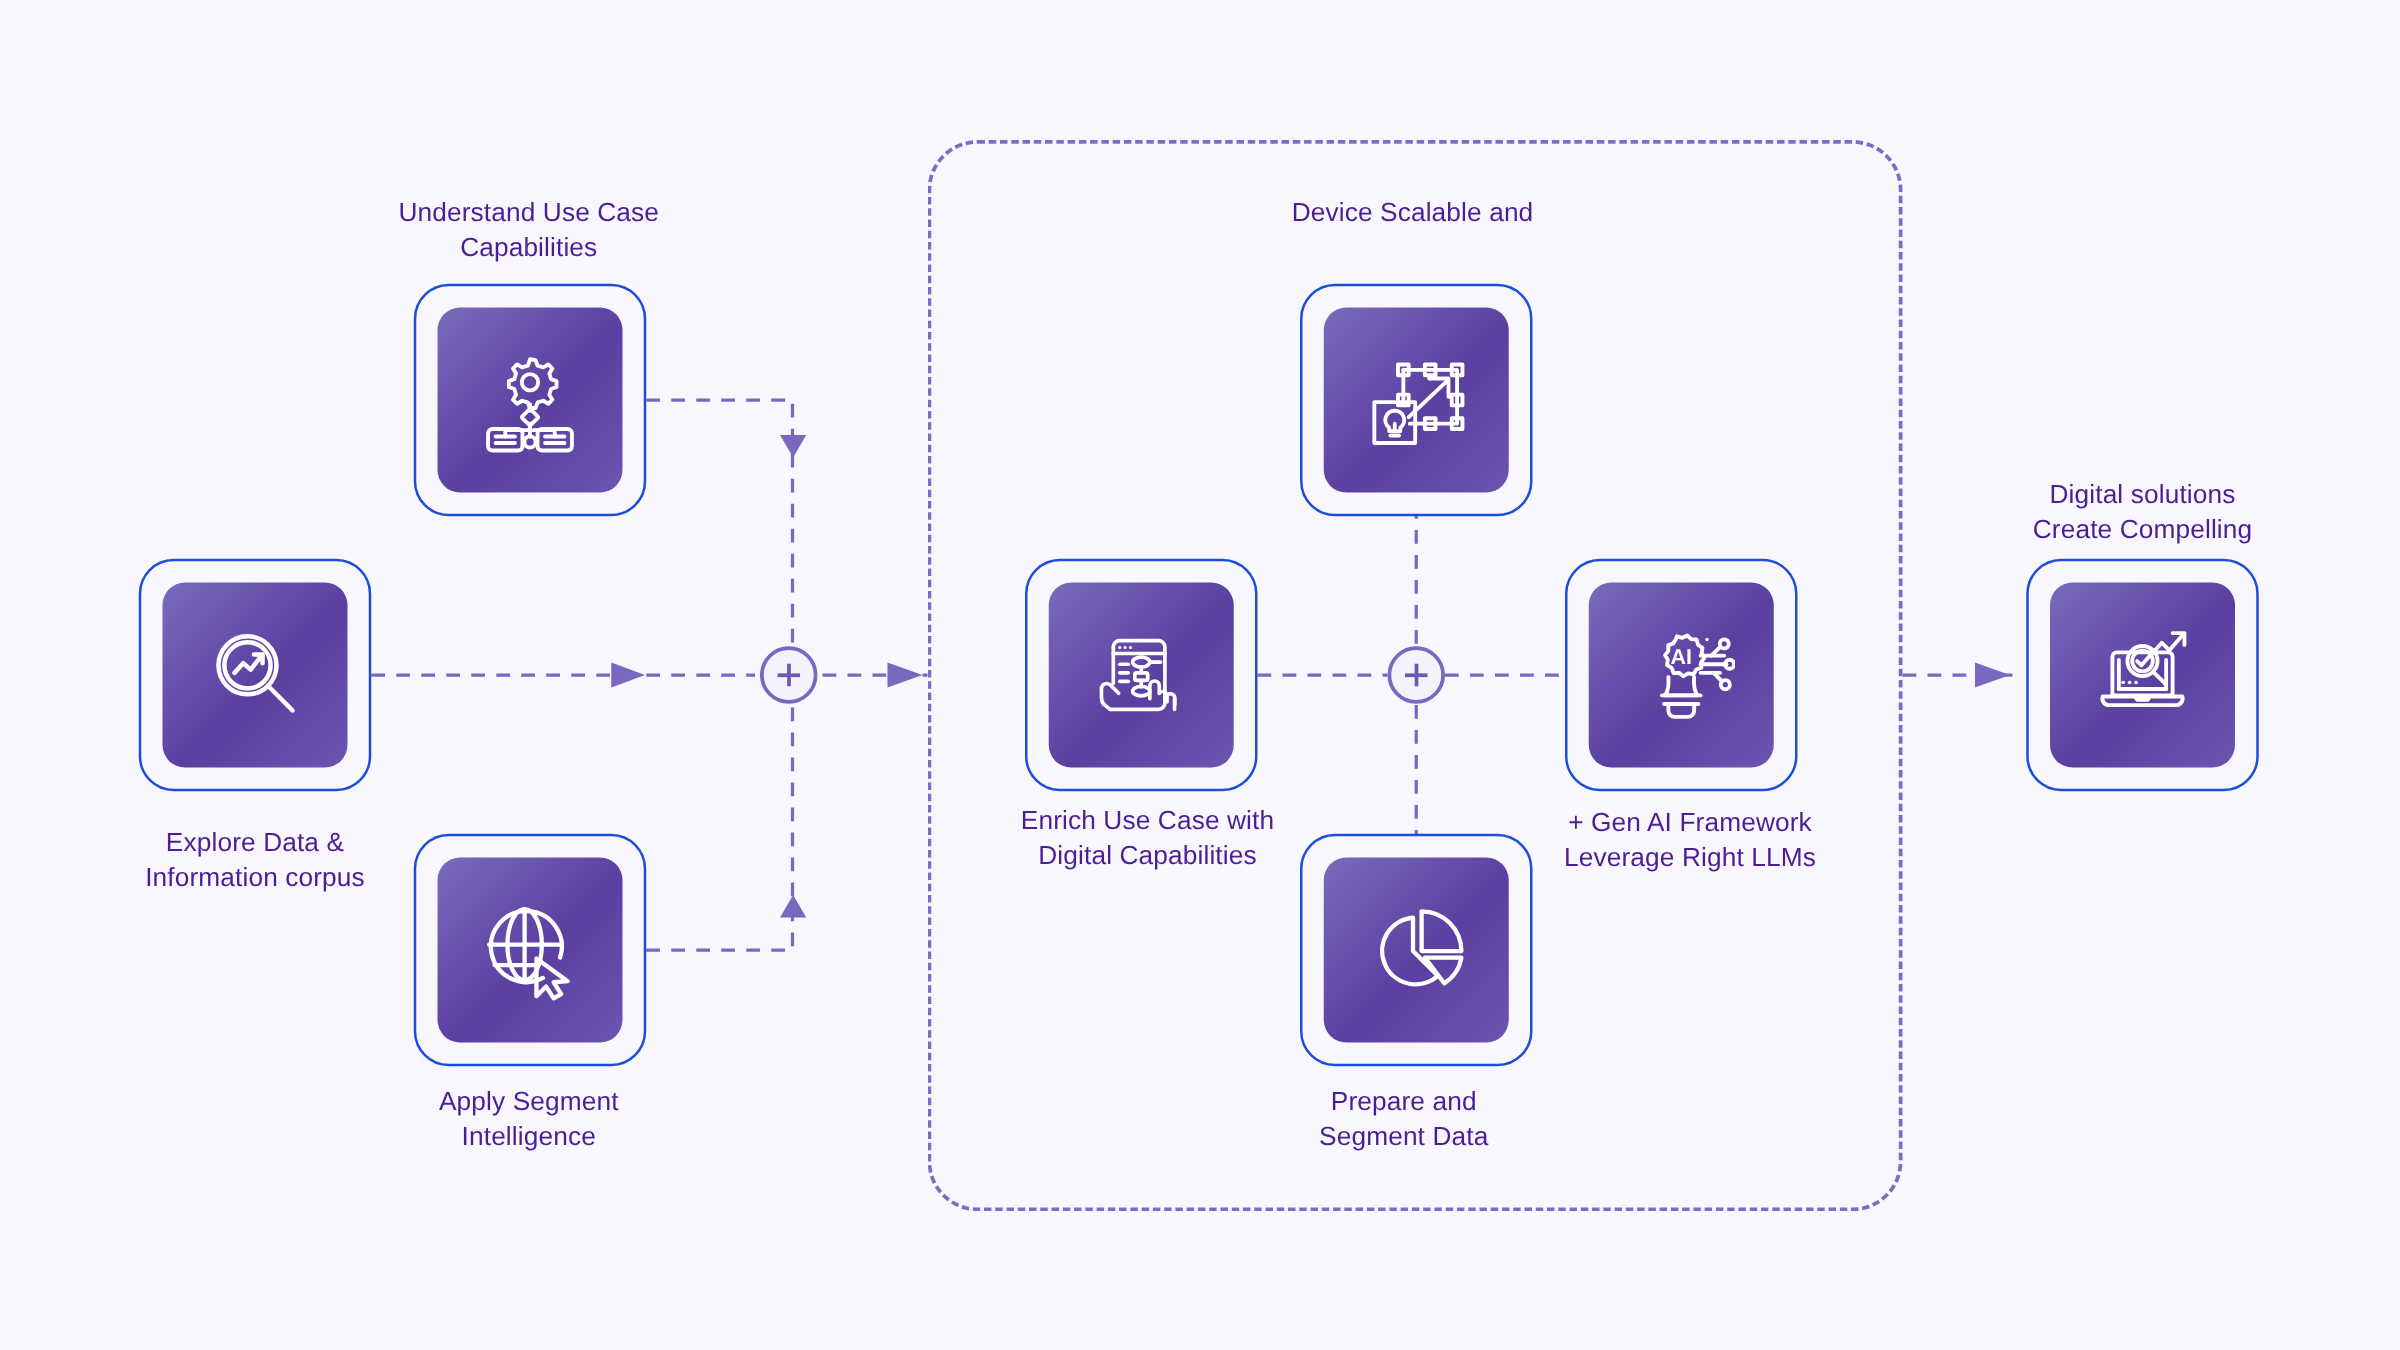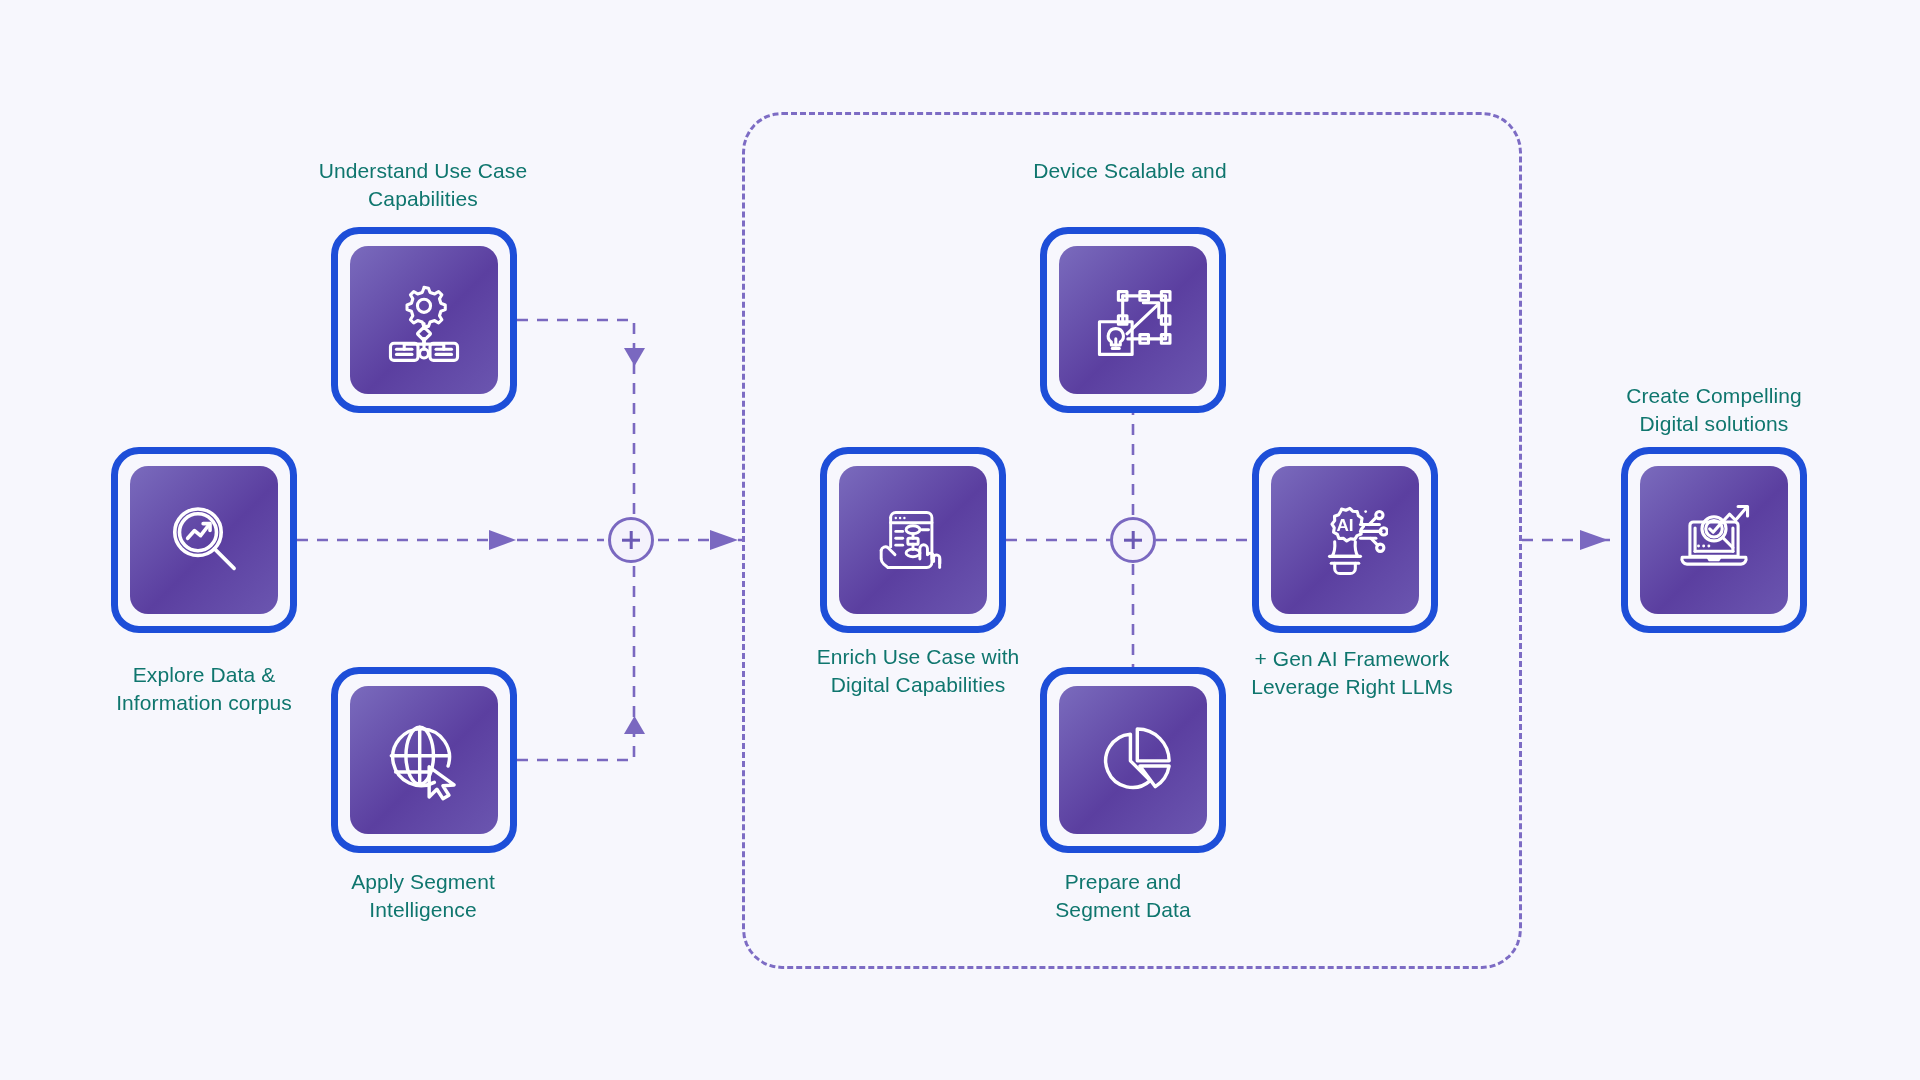--- a/index.html
+++ b/index.html
@@ -28,21 +28,21 @@
     width: 1920px;
     height: 1080px;
     pointer-events: none;
   }
 
   
   .node {
     position: absolute;
     width: 186px;
     height: 186px;
-    border: 7px solid #1d4ed8;
+    border: 2px solid #1d4ed8;
     border-radius: 28px;
     background: #f7f7fd;
     box-sizing: border-box;
     display: flex;
     align-items: center;
     justify-content: center;
   }
   .node .tile {
     width: 148px;
     height: 148px;
@@ -54,21 +54,21 @@
   }
   .node .tile svg {
     width: 86px;
     height: 86px;
     display: block;
   }
 
   
   .label {
     position: absolute;
-    color: #0f766e;
+    color: #4c1d95;
     font-size: 21px;
     line-height: 1.32;
     text-align: center;
     width: 330px;
     letter-spacing: .1px;
   }
   .label span { display: block; }
 
   
   #group-box {
@@ -342,17 +342,17 @@
           <circle cx="50" cy="37" r="9.6"></circle>
           <polyline points="45,37 49,41 56,33"></polyline>
           <line x1="60" y1="47" x2="72" y2="59"></line>
           <polyline points="58,31 68,20 75,27 88,12"></polyline>
           <polyline points="78,11 89,11 89,22"></polyline>
         </g>
       </svg>
     </div>
   </div>
   <div class="label" style="left:1549px; top:382px;">
+    <span>Digital solutions</span>
     <span>Create Compelling</span>
-    <span>Digital solutions</span>
   </div>
 
 </div>
 
 </body></html>

